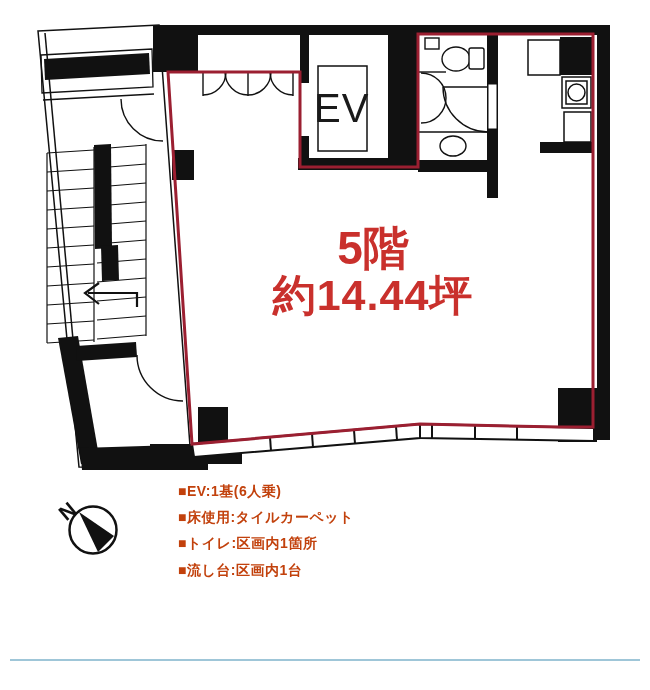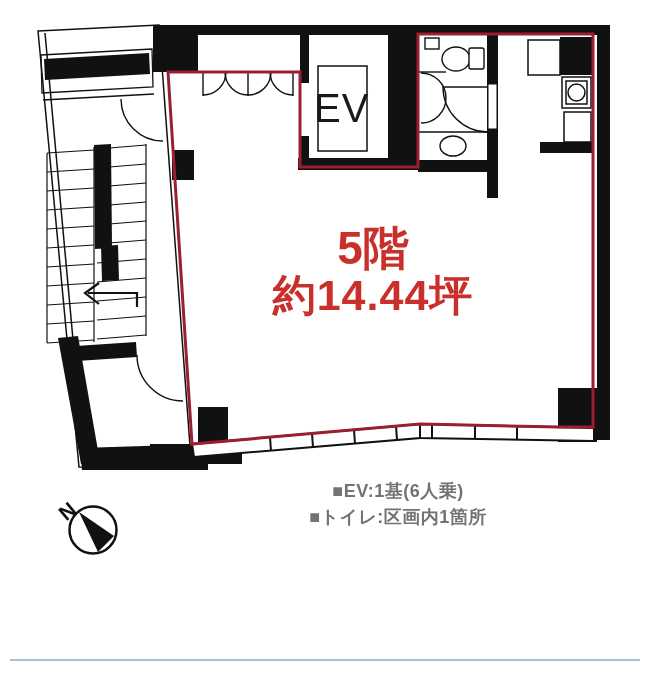--- a/index.html
+++ b/index.html
@@ -10,22 +10,22 @@
   .page{position:absolute;inset:0;background:#fff;}
   svg{position:absolute;left:0;top:0;}
   svg text{font-family:"Liberation Sans","DejaVu Sans",sans-serif;}
   .ev-text{font-size:40px;fill:#1a1a1a;letter-spacing:1px;}
   .area-label{fill:#c9302c;font-weight:bold;text-anchor:middle;}
   .area-label.l1{font-size:46px;}
   .area-label.l2{font-size:43px;letter-spacing:1px;}
   .north-letter{font-size:21px;font-weight:bold;fill:#111;}
   .specs{
     position:absolute;left:178px;top:478px;width:440px;
-    font-size:18px;font-weight:bold;color:#737373;line-height:26.2px;
-    letter-spacing:0.5px;white-space:nowrap;text-align:center;
+    font-size:14px;font-weight:bold;color:#c2410c;line-height:26.2px;
+    letter-spacing:0.5px;white-space:nowrap;
   }
   .spec-item{height:26.2px;}
   .divider{
     position:absolute;left:10px;top:659px;width:630px;height:0;
     border-top:2px solid #9fc6d8;
   }
 </style>
 </head>
 <body>
 
@@ -170,17 +170,19 @@
     <g>
       <circle cx="93" cy="530" r="23.5" fill="none" stroke="#111" stroke-width="2.5"></circle>
       <polygon points="79,512 114,536 98,552" fill="#111"></polygon>
       <text class="north-letter" x="60" y="519" transform="rotate(-40 67 512)">N</text>
     </g>
 
   </svg>
 
   <div class="specs">
     <div class="spec-item">■EV:1基(6人乗)</div>
+    <div class="spec-item">■床使用:タイルカーペット</div>
     <div class="spec-item">■トイレ:区画内1箇所</div>
+    <div class="spec-item">■流し台:区画内1台</div>
   </div>
 
   <div class="divider"></div>
 </div>
 
 </body></html>

